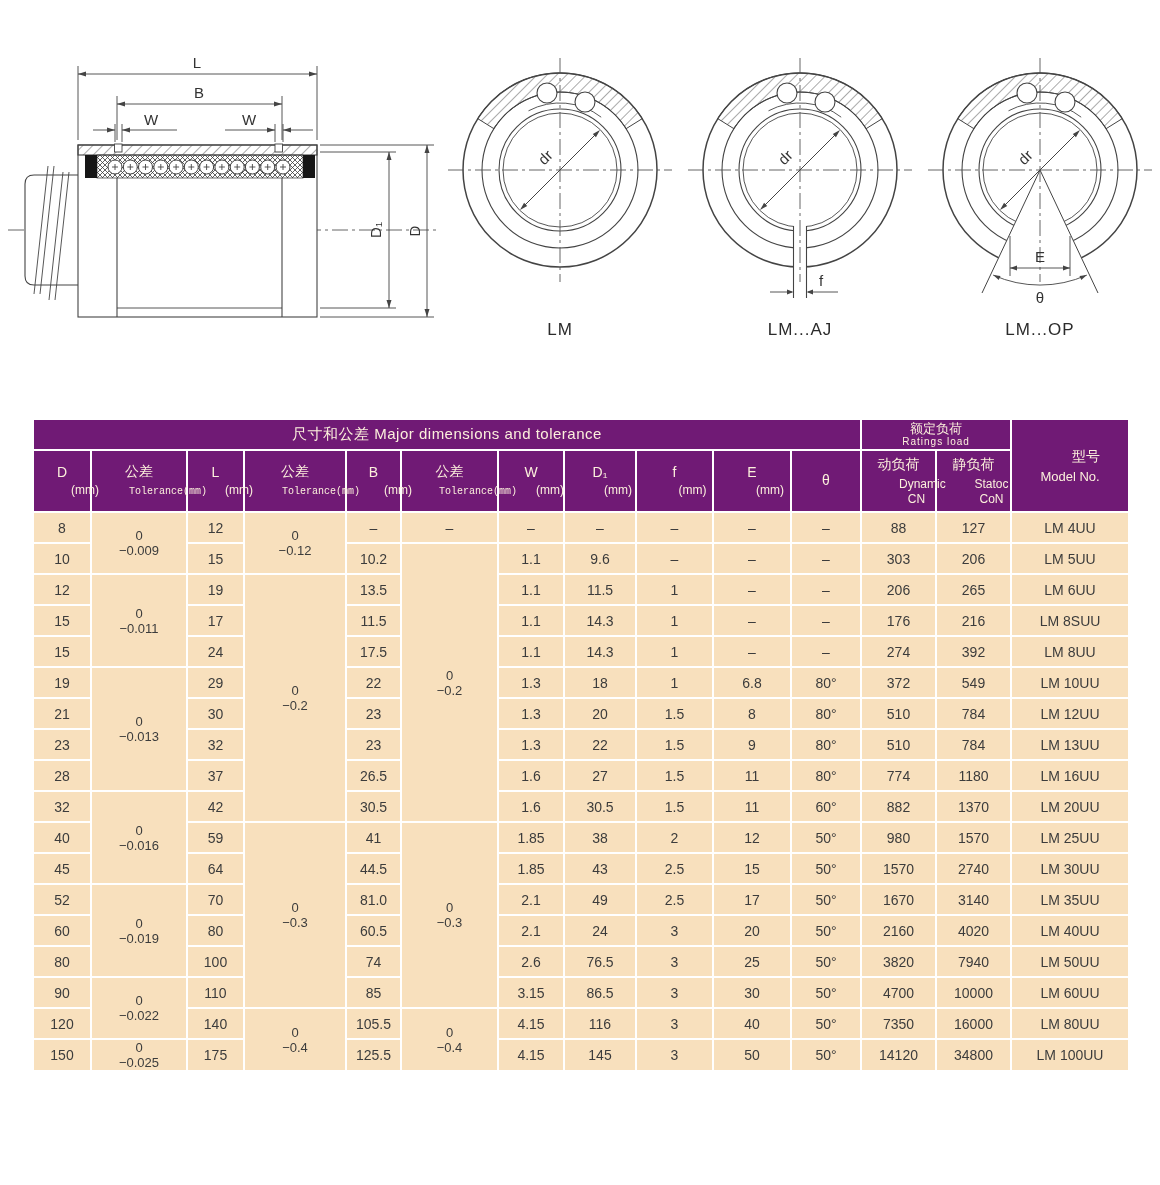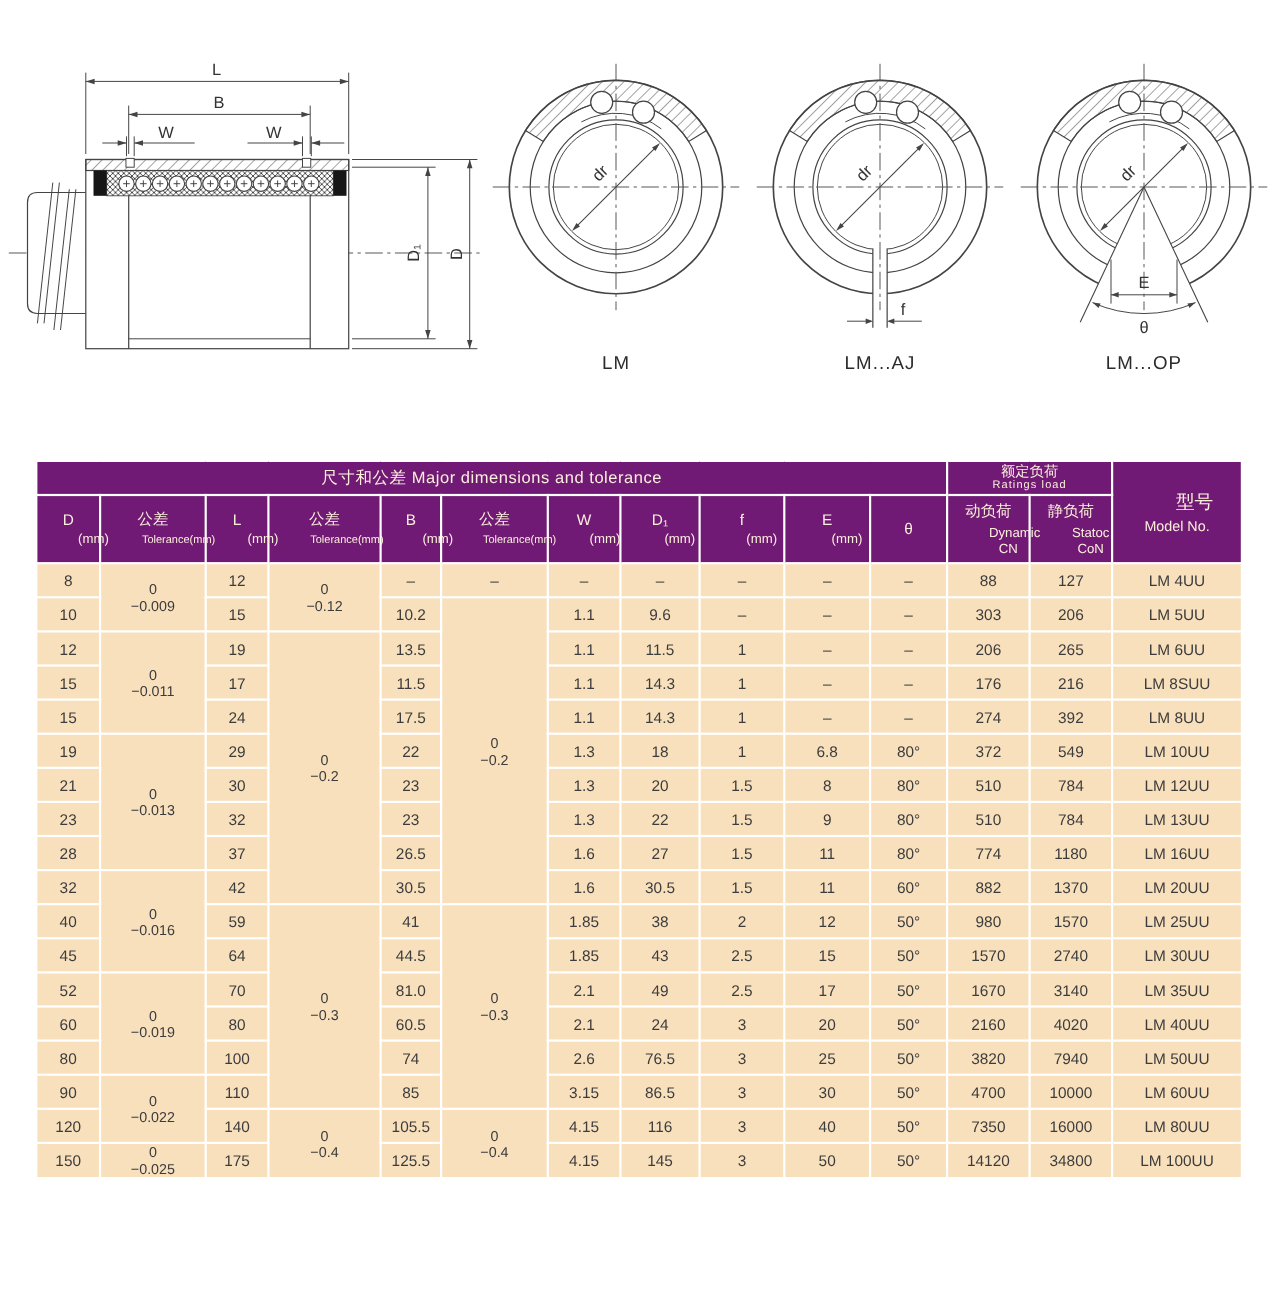--- a/index.html
+++ b/index.html
@@ -23,26 +23,26 @@
   }
   table.dims th, table.dims td { border:2px solid #ffffff; }
   table.dims th {
     background:#701a75; color:#FCF0DC; font-weight:normal;
     text-align:center; vertical-align:middle;
   }
   th.title-cell { height:31px; font-size:15px; letter-spacing:.5px; }
   th.ratings-cell { line-height:13px; padding:1px 0; }
   th.ratings-cell .h1 { font-size:13px; }
   th.ratings-cell .h2 { font-size:10px; letter-spacing:1px; }
-  th.model-cell .h1 { font-size:17px; margin-bottom:3px;padding-left:32px; }
+  th.model-cell .h1 { font-size:14px; margin-bottom:3px;padding-left:32px; }
   th.model-cell .h2 { font-size:13px; }
   th.colhead { height:62px; padding:2px 1px; }
   th.colhead .h1 { font-size:14px; margin-bottom:3px; }
   th.colhead .h2 { font-size:12px; white-space:pre-line; line-height:15px;margin-left:36px; }
-  th.colhead .h2.sm { font-size:10px; }
+  th.colhead .h2.sm { font-size:10px;font-family:Liberation Mono, monospace; }
   table.dims td {
     background:#F8E0BD; color:#3c3c3c; font-size:14px;
     text-align:center; vertical-align:middle;
     height:31px; white-space:pre-line; line-height:16px;
   }
   table.dims td.tol { font-size:13px; line-height:15px; }
 </style>
 </head>
 <body>
 

